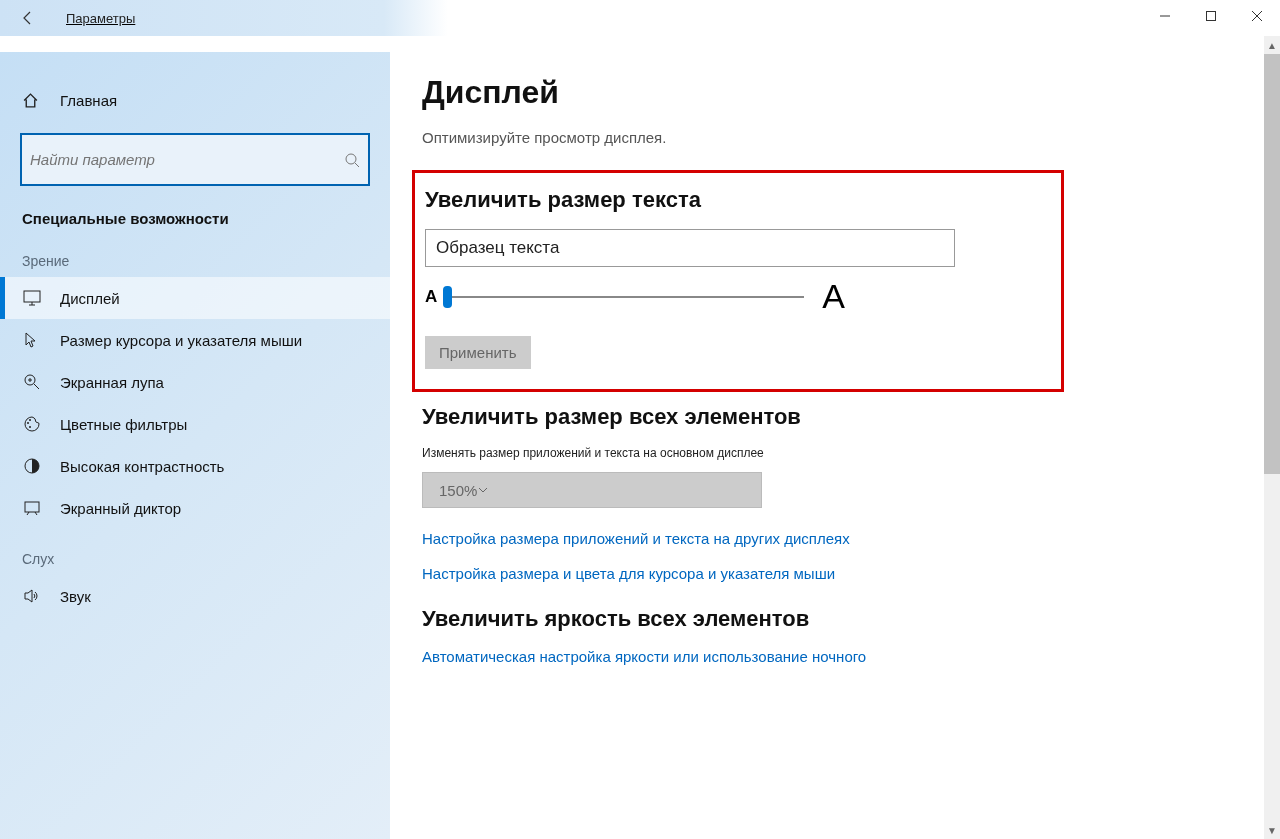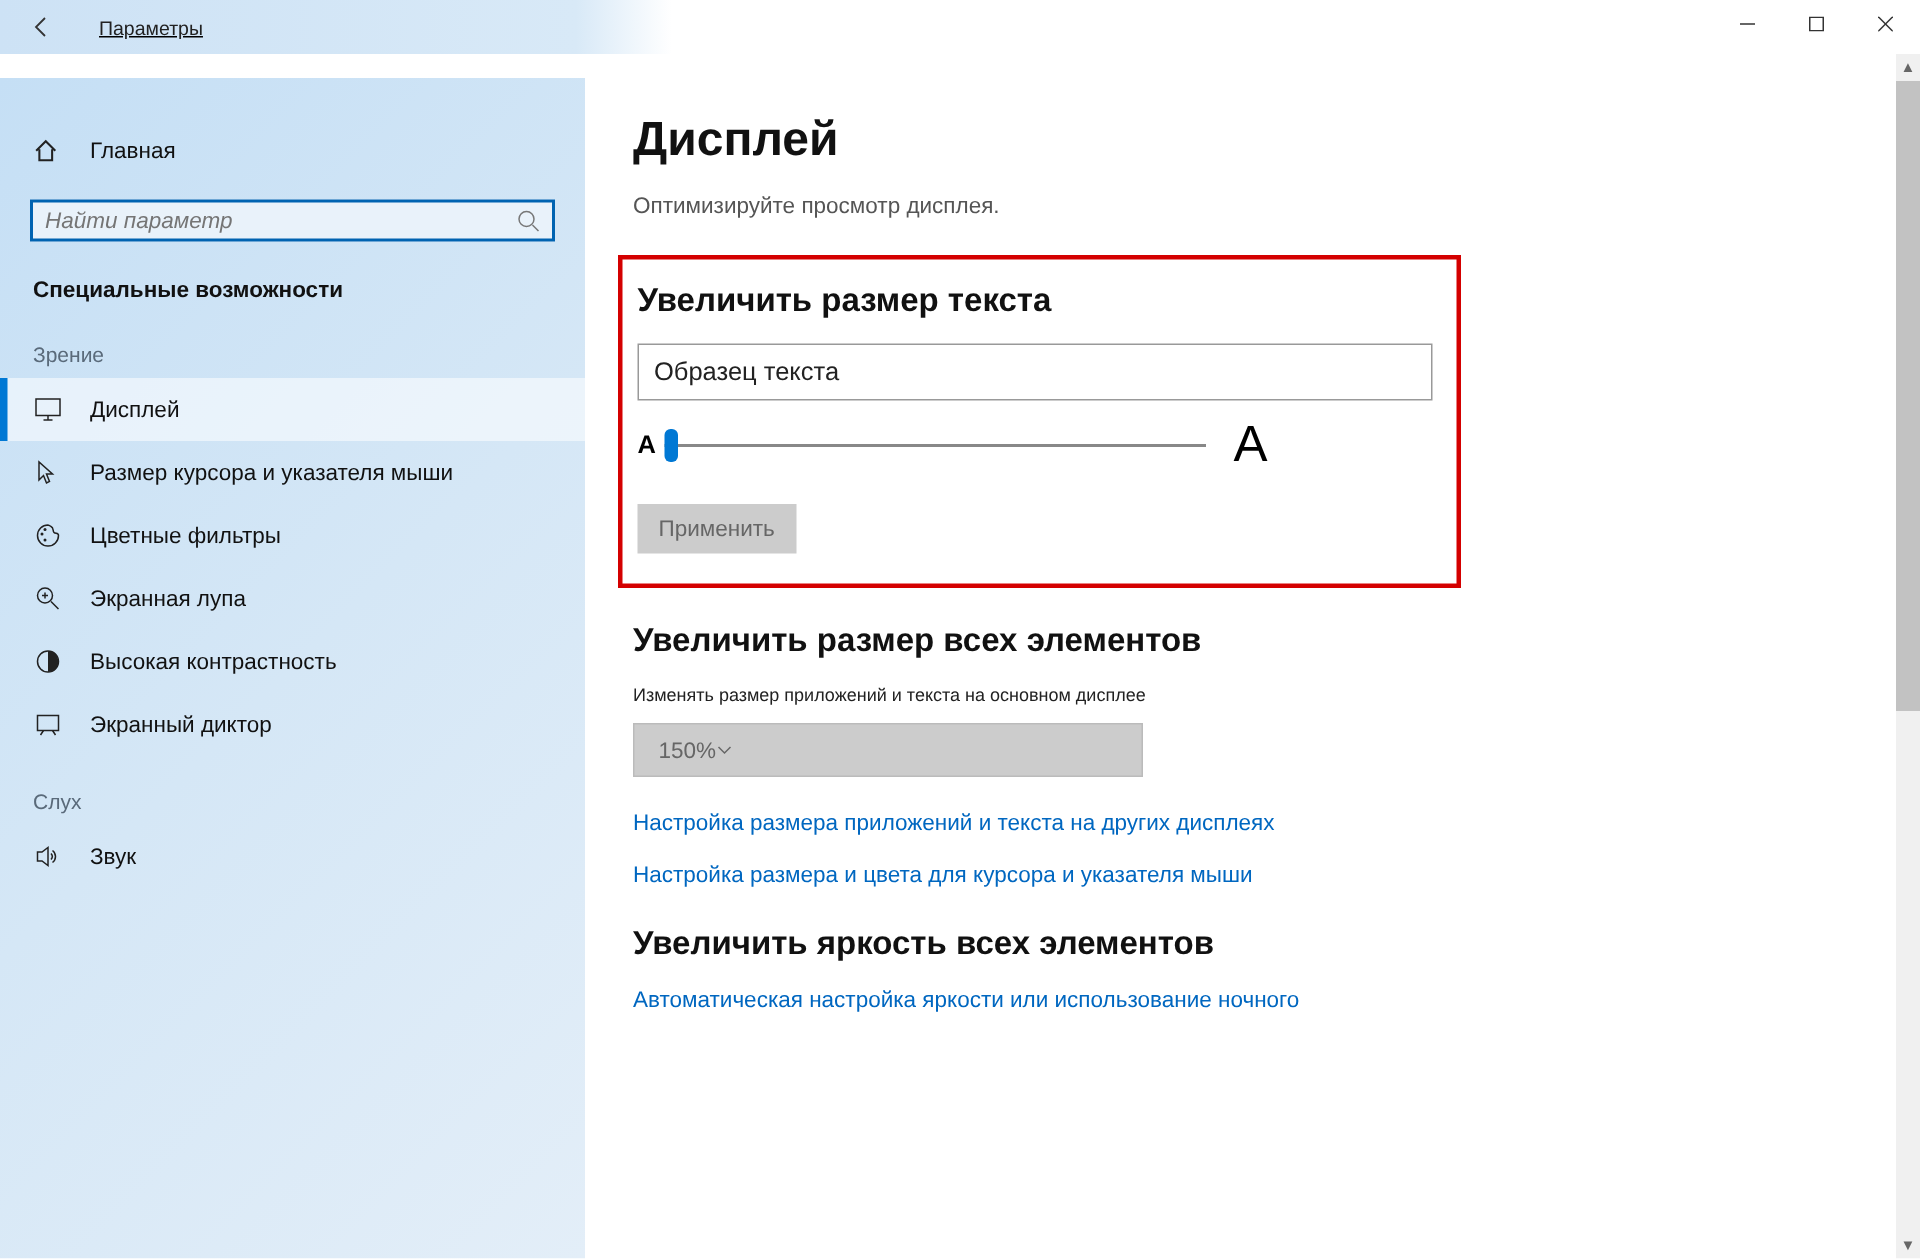--- a/index.html
+++ b/index.html
@@ -9,38 +9,38 @@
 .titlebar .back { width: 28px; height: 28px; display: flex; align-items: center; justify-content: center; color: #333; cursor: pointer; }
 .titlebar .title { margin-left: 24px; font-size: 13px; color: #222; }
 .window-controls { position: absolute; top: 0; right: 0; display: flex; }
 .window-controls .ctl { width: 46px; height: 32px; display: flex; align-items: center; justify-content: center; color: #333; cursor: pointer; }
 
 .sidebar { position: absolute; left: 0; top: 52px; bottom: 0; width: 390px; background: linear-gradient(135deg, #c5dff5 0%, #d5e7f6 50%, #e3eef8 100%); padding-top: 30px; }
 .home-row { display: flex; align-items: center; padding: 10px 22px; cursor: pointer; }
 .home-row .icon { width: 20px; margin-right: 18px; }
 .home-row .label { font-size: 15px; color: #111; }
 
-.search-box { margin: 14px 20px; height: 28px; border: 2px solid #0063b1; background: #e9f2fa; display: flex; align-items: center; padding: 0 8px; }
+.search-box { margin: 14px 20px; height: 53px; border: 2px solid #0063b1; background: #e9f2fa; display: flex; align-items: center; padding: 0 8px; }
 .search-box input { flex: 1; border: none; background: transparent; font-size: 15px; font-style: italic; color: #666; outline: none; }
 .search-box .sicon { color: #555; }
 
 .section-title { padding: 10px 22px 4px; font-size: 15px; font-weight: 600; color: #111; }
 .group-label { padding: 22px 22px 8px; font-size: 14px; color: #5a6a7a; }
 
 .nav-item { display: flex; align-items: center; padding: 12px 22px; cursor: pointer; position: relative; }
 .nav-item .icon { width: 20px; margin-right: 18px; display:flex; align-items:center; justify-content:center; }
 .nav-item .label { font-size: 15px; color: #111; }
 .nav-item.active { background: rgba(255,255,255,0.55); }
 .nav-item.active::before { content:""; position:absolute; left:0; top:0; bottom:0; width:5px; background:#0078d4; }
 
 .content { position: absolute; left: 390px; right: 0; top: 36px; bottom: 0; padding: 38px 30px 0 32px; overflow: hidden; }
 .page-heading { font-size: 32px; font-weight: 600; color: #111; margin-bottom: 18px; }
 .page-sub { font-size: 15px; color: #555; margin-bottom: 24px; }
 
-.highlight-box { border: 3px solid #d40000; padding: 14px 14px 20px 0; margin-bottom: 22px; width: 562px; margin-left: -10px; padding-left: 10px;}
+.highlight-box { border: 3px solid #d40000; padding: 14px 14px 20px 0; margin-bottom: 12px; width: 652px; margin-left: -10px; padding-left: 10px;}
 .h2 { font-size: 22px; font-weight: 600; color: #111; margin-bottom: 16px; }
 .sample-box { border: 1px solid #999; padding: 8px 10px; width: 530px; font-size: 17px; color: #222; margin-bottom: 10px; }
 .slider-note { font-size: 15px; color: #333; width: 536px; line-height: 1.35; margin-bottom: 18px; }
 .slider-row { display: flex; align-items: center; width: 420px; margin-bottom: 20px; }
 .slider-a-small { font-size: 17px; font-weight: 600; margin-right: 6px; }
 .slider-a-big { font-size: 34px; font-weight: 400; margin-left: 18px; }
 .slider-track { flex:1; height: 2px; background: #888; position: relative; }
 .slider-thumb { position: absolute; left: 0%; top: -10px; width: 9px; height: 22px; background: #0078d4; border-radius: 4px; }
 .apply-btn { background: #ccc; border: none; padding: 8px 14px; font-size: 15px; color: #666; cursor: pointer; }
 
@@ -125,38 +125,38 @@
     <span class="icon">
         <svg width="18" height="18" viewBox="0 0 18 18">
           <path d="M3 2 L3 14 L6 11 L8 16 L10 15 L8 10 L12 10 Z" stroke="#222" fill="none"></path>
         </svg>
       </span>
     <span class="label">Размер курсора и указателя мыши</span>
   </div>
   <div class="nav-item">
     <span class="icon">
         <svg width="18" height="18" viewBox="0 0 18 18">
+          <circle cx="7" cy="7" r="5" stroke="#222" fill="none"></circle>
+          <line x1="11" y1="11" x2="16" y2="16" stroke="#222"></line>
+          <line x1="5" y1="7" x2="9" y2="7" stroke="#222"></line>
+          <line x1="7" y1="5" x2="7" y2="9" stroke="#222"></line>
+        </svg>
+      </span>
+    <span class="label">Экранная лупа</span>
+  </div>
+  <div class="nav-item">
+    <span class="icon">
+        <svg width="18" height="18" viewBox="0 0 18 18">
           <path d="M9 2 A7 7 0 1 0 16 9 C16 7 14 8 13 7 C12 6 13 4 11 3 A7 7 0 0 0 9 2" stroke="#222" fill="none"></path>
           <circle cx="5" cy="8" r="1" fill="#222"></circle>
           <circle cx="7" cy="5" r="1" fill="#222"></circle>
           <circle cx="7" cy="12" r="1" fill="#222"></circle>
         </svg>
       </span>
     <span class="label">Цветные фильтры</span>
-  </div>
-  <div class="nav-item">
-    <span class="icon">
-        <svg width="18" height="18" viewBox="0 0 18 18">
-          <circle cx="7" cy="7" r="5" stroke="#222" fill="none"></circle>
-          <line x1="11" y1="11" x2="16" y2="16" stroke="#222"></line>
-          <line x1="5" y1="7" x2="9" y2="7" stroke="#222"></line>
-          <line x1="7" y1="5" x2="7" y2="9" stroke="#222"></line>
-        </svg>
-      </span>
-    <span class="label">Экранная лупа</span>
   </div>
   <div class="nav-item">
     <span class="icon">
         <svg width="18" height="18" viewBox="0 0 18 18">
           <circle cx="9" cy="9" r="7" stroke="#222" fill="none"></circle>
           <path d="M9 2 A7 7 0 0 1 9 16 Z" fill="#222"></path>
         </svg>
       </span>
     <span class="label">Высокая контрастность</span>
   </div>

